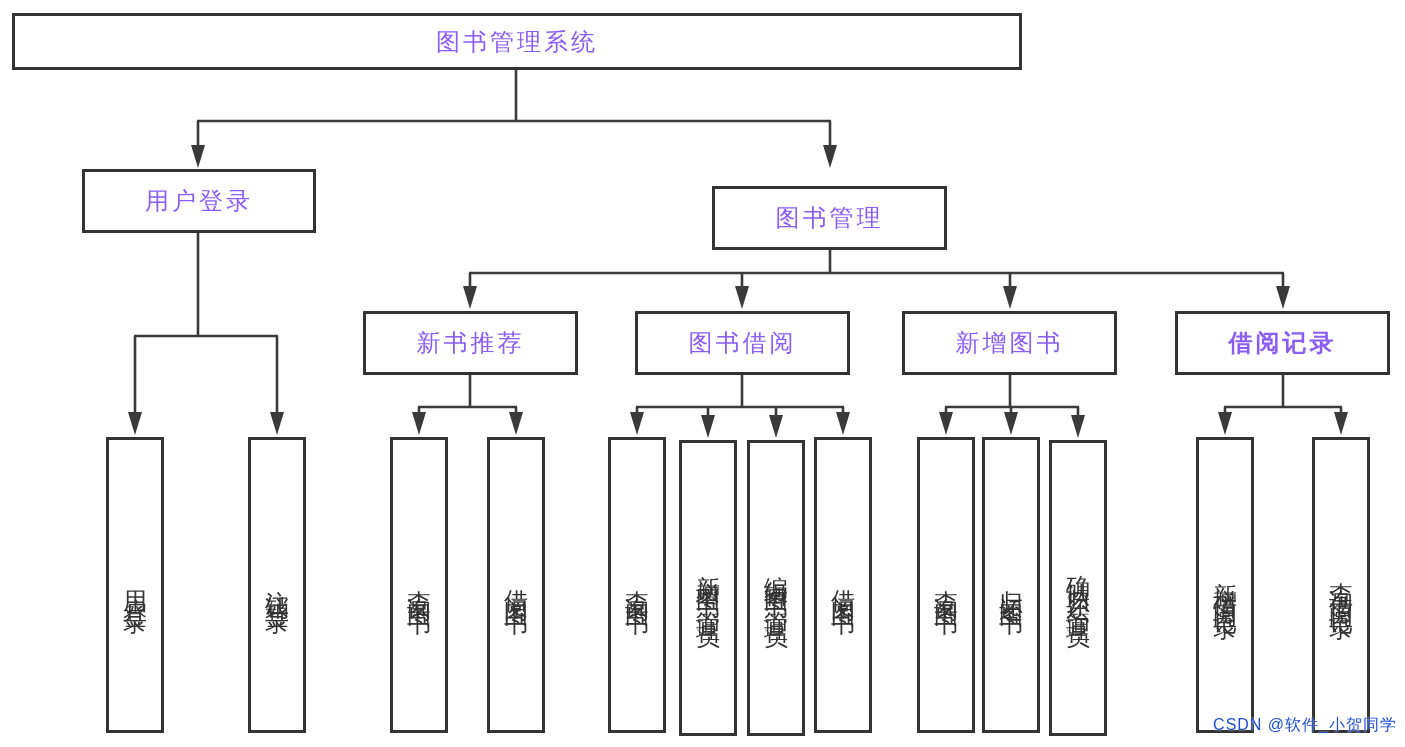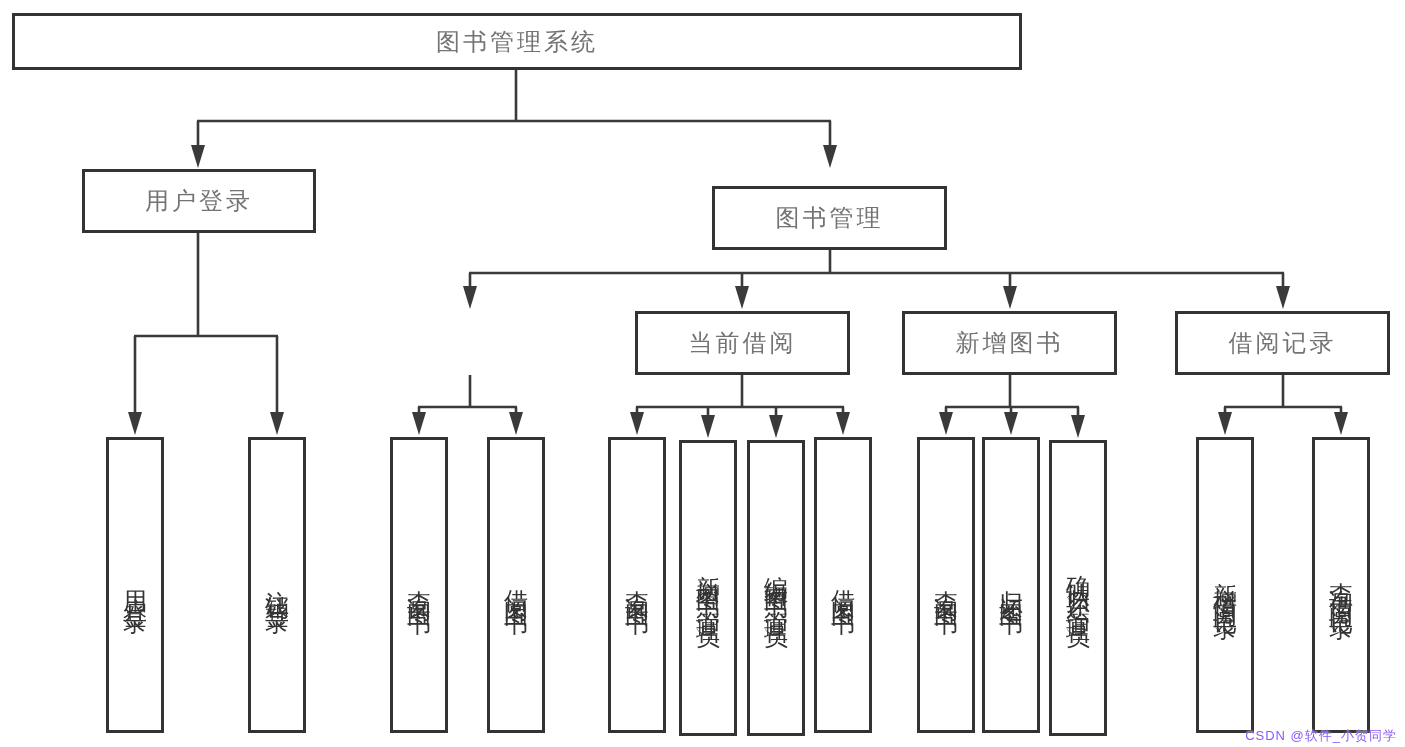--- a/index.html
+++ b/index.html
@@ -10,43 +10,43 @@
     font-family:"Liberation Sans","DejaVu Sans",sans-serif;
     overflow:hidden;
   }
   #connectors{position:absolute;left:0;top:0;z-index:1;}
   .hbox{
     position:absolute;
     box-sizing:border-box;
     border:3px solid #333333;
     background:#ffffff;
     display:flex;align-items:center;justify-content:center;
-    font-size:24px;letter-spacing:3px;color:#737373;
+    font-size:24px;letter-spacing:3px;color:#8b5cf6;
     z-index:2;
   }
   .vbox{
     position:absolute;
     box-sizing:border-box;
     width:58px;height:296px;top:437px;
     border:3px solid #333333;
     background:#ffffff;
     display:flex;align-items:center;justify-content:center;
     z-index:2;
   }
   .vbox span{
     writing-mode:vertical-rl;
     text-orientation:mixed;
     font-size:24px;letter-spacing:0.3em;color:#333333;
     line-height:1;
     white-space:nowrap;
   }
   .wm{
     position:absolute;
-    right:8px;bottom:2px;
-    font-size:13px;color:#8b5cf6;
+    right:8px;bottom:11px;
+    font-size:16px;color:#1d4ed8;
     letter-spacing:1px;
     z-index:5;
     text-shadow:0 0 2px #ffffff;
   }
 </style>
 </head>
 <body>
 
 <div id="canvas">
 
@@ -94,27 +94,30 @@
     <span>图书管理系统</span>
   </div>
 
   <div class="hbox" style="left:82px;top:169px;width:234px;height:64px;">
     <span>用户登录</span>
   </div>
   <div class="hbox" style="left:712px;top:186px;width:235px;height:64px;">
     <span>图书管理</span>
   </div>
 
+  <div class="hbox" style="left:363px;top:311px;width:215px;height:64px;">
+    <span>新书推荐</span>
+  </div>
   <div class="hbox" style="left:635px;top:311px;width:215px;height:64px;">
-    <span>当前借阅</span>
+    <span>图书借阅</span>
   </div>
   <div class="hbox" style="left:902px;top:311px;width:215px;height:64px;">
     <span>新增图书</span>
   </div>
-  <div class="hbox" style="left:1175px;top:311px;width:215px;height:64px;">
+  <div class="hbox" style="left:1175px;top:311px;width:215px;height:64px;font-weight:bold;">
     <span>借阅记录</span>
   </div>
 
   <div class="vbox" style="left:106px;">
     <span>用户登录</span>
   </div>
   <div class="vbox" style="left:248px;">
     <span>注销登录</span>
   </div>
 

